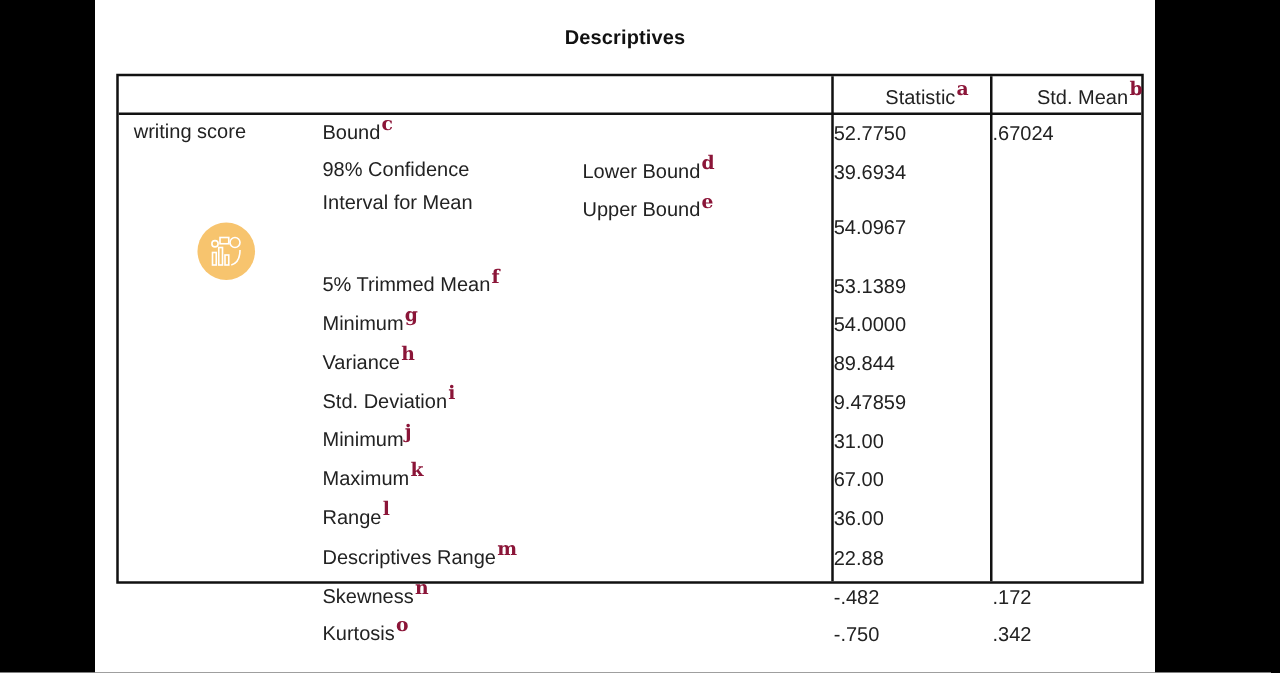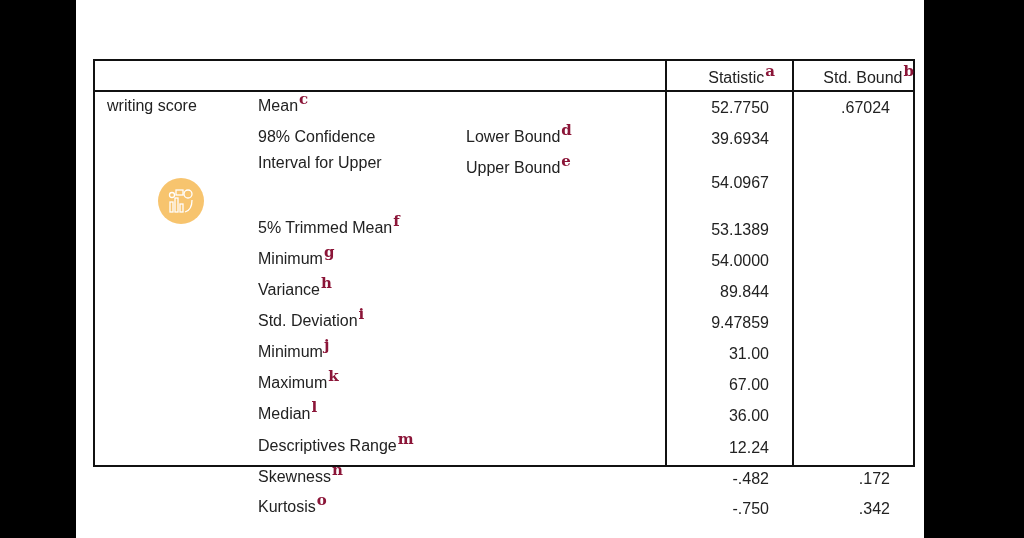--- a/index.html
+++ b/index.html
@@ -6,30 +6,31 @@
   body { width:1024px; height:538px; background:#000; position:relative; overflow:hidden;
          font-family:"Liberation Sans", sans-serif; }
   .canvas { position:absolute; left:76px; top:0; width:848px; height:538px; background:#fff; }
   .title { position:absolute; left:0; width:848px; top:22px; text-align:center;
            font-weight:bold; font-size:16px; color:#111; letter-spacing:0.1px; }
   .table-box { position:absolute; left:17px; top:59px; width:822px; height:408px;
                border:2px solid #111; box-sizing:border-box;text-decoration:underline; }
   .hline { position:absolute; left:0; right:0; height:2px; background:#111; }
   .vline { position:absolute; top:0; bottom:0; width:2px; background:#111; }
   .cell { position:absolute; font-size:16px; color:#222; white-space:nowrap; line-height:18px; }
-  .num { text-align:right; }
+  .num { }
   sup.fn { color:#8b1538; font-family:"DejaVu Serif", serif; font-weight:bold; font-size:15px;
            vertical-align:0; position:relative; top:-7px; margin-left:1px; }
   .logo { position:absolute; left:82px; top:178px; width:46px; height:46px; border-radius:50%;
           background:#f7bf62; opacity:0.92; }
 </style>
 </head>
 <body>
 
 <div class="canvas">
+  <div class="title">Descriptives</div>
 
   <div class="logo">
     <svg width="46" height="46" viewBox="0 0 46 46">
       <g stroke="#fff" stroke-width="1.3" fill="none">
         <rect x="12" y="24" width="3" height="10"></rect>
         <rect x="17" y="20" width="3" height="14"></rect>
         <rect x="22" y="26" width="3" height="8"></rect>
         <circle cx="14" cy="17" r="2.5"></circle>
         <rect x="18" y="12" width="7" height="5"></rect>
         <circle cx="30" cy="16" r="4"></circle>
@@ -40,30 +41,30 @@
 
   <div class="table-box">
     <div class="hline" style="top:29px"></div>
     <div class="vline" style="left:570px"></div>
     <div class="vline" style="left:697px"></div>
 
     <div class="cell" style="left:572px; width:108px; top:8px; text-align:right">
       <span>Statistic</span><sup class="fn">a</sup>
     </div>
     <div class="cell" style="left:699px; width:120px; top:8px; text-align:right">
-      <span>Std. Bound</span><sup class="fn">b</sup>
+      <span>Std. Mean</span><sup class="fn">b</sup>
     </div>
 
     <div class="cell" style="left:12px; top:36px">writing score</div>
 
     <div class="cell" style="left:163px; top:67px">98% Confidence</div>
-    <div class="cell" style="left:163px; top:93px">Interval for Upper</div>
+    <div class="cell" style="left:163px; top:93px">Interval for Mean</div>
 
     <div>
-      <div class="cell" style="left:163px; top:36px"><span>Mean</span><sup class="fn">c</sup></div>
+      <div class="cell" style="left:163px; top:36px"><span>Bound</span><sup class="fn">c</sup></div>
       <div class="cell num" style="left:572px; width:102px; top:38px">52.7750</div>
       <div class="cell num" style="left:699px; width:96px; top:38px">.67024</div>
     </div>
     <div>
       <div class="cell" style="left:371px; top:67px"><span>Lower Bound</span><sup class="fn">d</sup></div>
       <div class="cell num" style="left:572px; width:102px; top:69px">39.6934</div>
     </div>
     <div>
       <div class="cell" style="left:371px; top:98px"><span>Upper Bound</span><sup class="fn">e</sup></div>
       <div class="cell num" style="left:572px; width:102px; top:113px">54.0967</div>
@@ -86,26 +87,26 @@
     </div>
     <div>
       <div class="cell" style="left:163px; top:282px"><span>Minimum</span><sup class="fn">j</sup></div>
       <div class="cell num" style="left:572px; width:102px; top:284px">31.00</div>
     </div>
     <div>
       <div class="cell" style="left:163px; top:313px"><span>Maximum</span><sup class="fn">k</sup></div>
       <div class="cell num" style="left:572px; width:102px; top:315px">67.00</div>
     </div>
     <div>
-      <div class="cell" style="left:163px; top:344px"><span>Median</span><sup class="fn">l</sup></div>
+      <div class="cell" style="left:163px; top:344px"><span>Range</span><sup class="fn">l</sup></div>
       <div class="cell num" style="left:572px; width:102px; top:346px">36.00</div>
     </div>
     <div>
       <div class="cell" style="left:163px; top:376px"><span>Descriptives Range</span><sup class="fn">m</sup></div>
-      <div class="cell num" style="left:572px; width:102px; top:378px">12.24</div>
+      <div class="cell num" style="left:572px; width:102px; top:378px">22.88</div>
     </div>
     <div>
       <div class="cell" style="left:163px; top:407px"><span>Skewness</span><sup class="fn">n</sup></div>
       <div class="cell num" style="left:572px; width:102px; top:409px">-.482</div>
       <div class="cell num" style="left:699px; width:96px; top:409px">.172</div>
     </div>
     <div>
       <div class="cell" style="left:163px; top:437px"><span>Kurtosis</span><sup class="fn">o</sup></div>
       <div class="cell num" style="left:572px; width:102px; top:439px">-.750</div>
       <div class="cell num" style="left:699px; width:96px; top:439px">.342</div>

